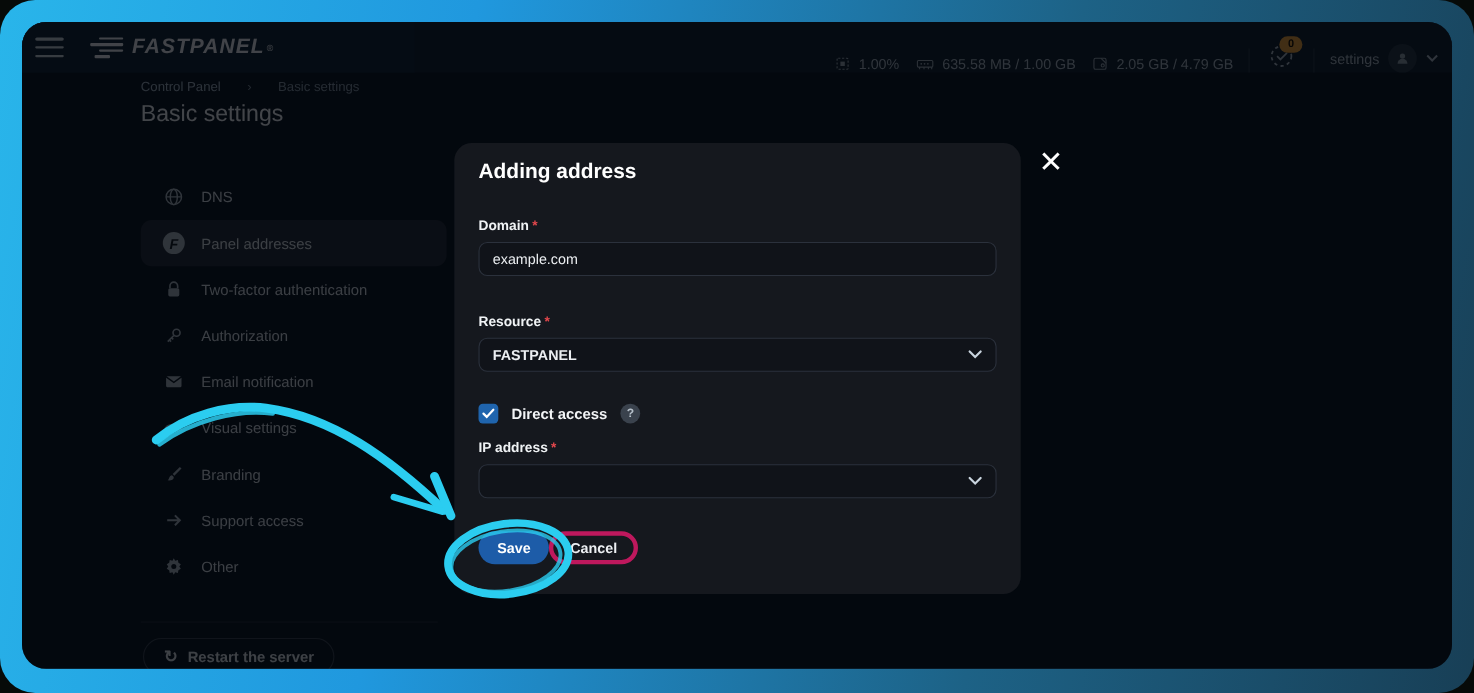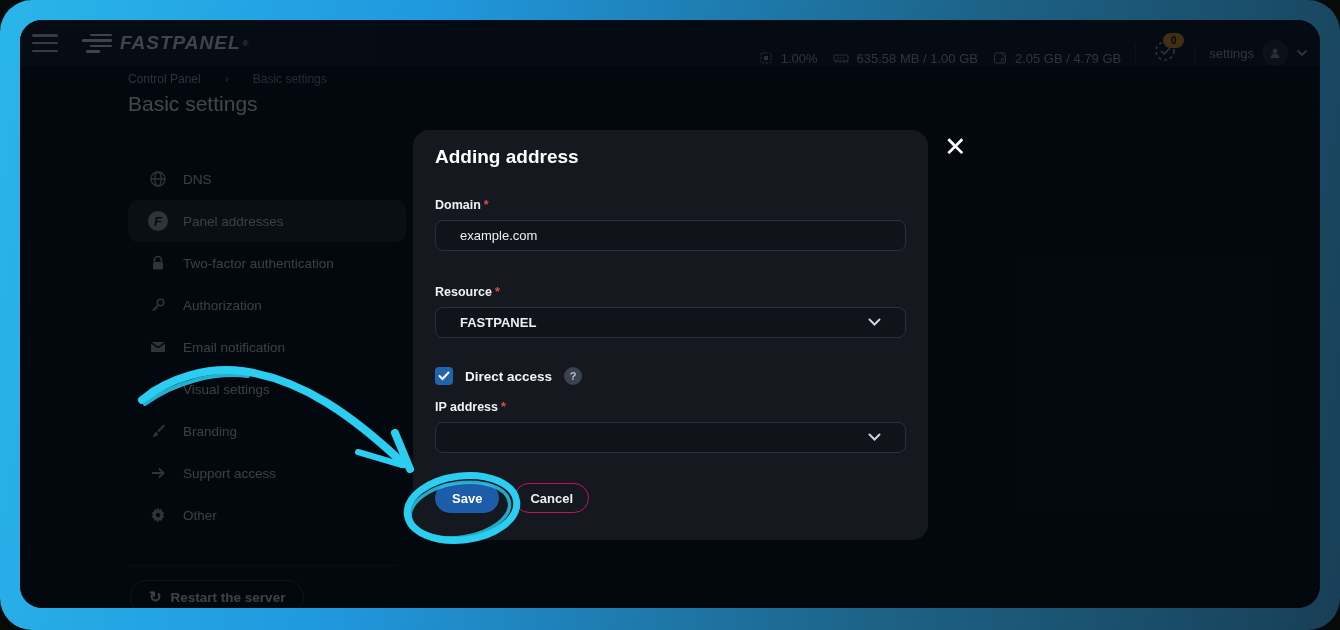--- a/index.html
+++ b/index.html
@@ -52,37 +52,37 @@
     align-items:center;gap:9px;padding:0 18px;background:transparent;cursor:pointer;}
   .restart-btn .ric{font-size:15px;}
   
   .overlay{position:absolute;left:0;top:0;width:100%;height:100%;background:rgba(0,2,5,0.72);z-index:5;}
   .modal{position:absolute;left:393px;top:110px;width:515px;height:410px;background:#15181e;
     border-radius:16px;z-index:6;padding:16px 22px 0 22px;box-sizing:border-box;color:#e9ecef;}
   .modal-title{font-size:19px;font-weight:700;color:#ffffff;margin-bottom:30px;}
   .field-label{font-size:12.5px;font-weight:700;color:#f0f3f5;margin-bottom:8px;}
   .req{color:#e5484d;margin-left:3px;}
   .text-input,.select{width:100%;height:31px;box-sizing:border-box;border:1px solid #2b313c;
-    border-radius:8px;background:#101319;color:#eceff2;font-size:13px;padding:0 24px;outline:none;
+    border-radius:8px;background:#101319;color:#eceff2;font-size:13px;padding:0 12px;outline:none;
     font-family:"Liberation Sans",sans-serif;}
   .text-input{margin-bottom:34px;}
   .select{display:flex;align-items:center;justify-content:space-between;cursor:pointer;margin-bottom:28px;}
   .select .sel-val{font-weight:600;}
   .select.ip{margin-bottom:30px;}
   .chk-row{display:flex;align-items:center;gap:12px;margin-bottom:14px;height:20px;}
   .checkbox{width:18px;height:18px;border-radius:4px;background:#1f64ad;display:flex;align-items:center;
     justify-content:center;cursor:pointer;}
   .chk-label{font-size:13.5px;font-weight:600;color:#f2f4f6;}
   .help-badge{width:18px;height:18px;border-radius:50%;background:#3a424d;color:#b6c0ca;font-size:11px;
     font-weight:700;display:flex;align-items:center;justify-content:center;cursor:pointer;}
-  .btn-row{display:flex;gap:15px;align-items:flex-end;}
+  .btn-row{display:flex;align-items:flex-end;}
   .btn-save{height:30px;padding:0 17px;border-radius:16px;background:#1d5ca8;color:#fff;border:none;
     font-size:13px;font-weight:700;cursor:pointer;font-family:"Liberation Sans",sans-serif;}
   .btn-cancel{height:30px;padding:0 15px;border-radius:16px;background:transparent;color:#eceff2;
-    border:1px solid #be185d;font-size:13px;font-weight:600;cursor:pointer;font-family:"Liberation Sans",sans-serif;}
+    border:4px solid #be185d;font-size:13px;font-weight:600;cursor:pointer;font-family:"Liberation Sans",sans-serif;}
   .modal-close{position:absolute;left:924px;top:114px;z-index:7;color:#ffffff;font-size:27px;
     font-weight:700;cursor:pointer;line-height:1;}
   .annotation{position:absolute;left:0;top:0;width:1300px;height:588px;z-index:8;pointer-events:none;}
 </style>
 </head>
 <body>
 
 <div class="canvas">
   <div class="app">
 

